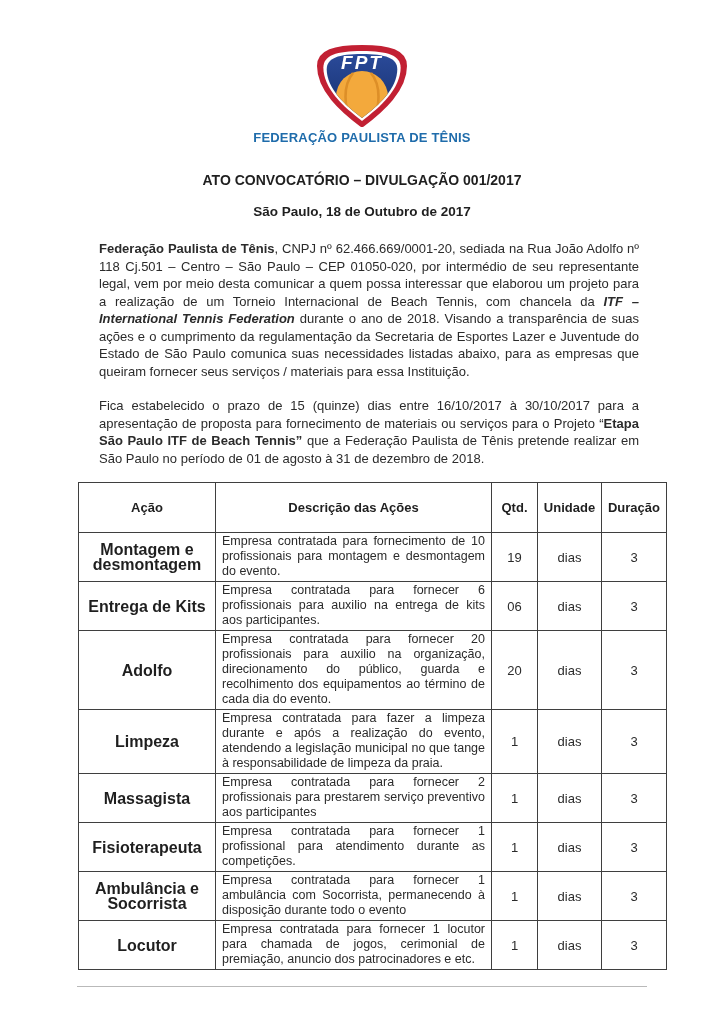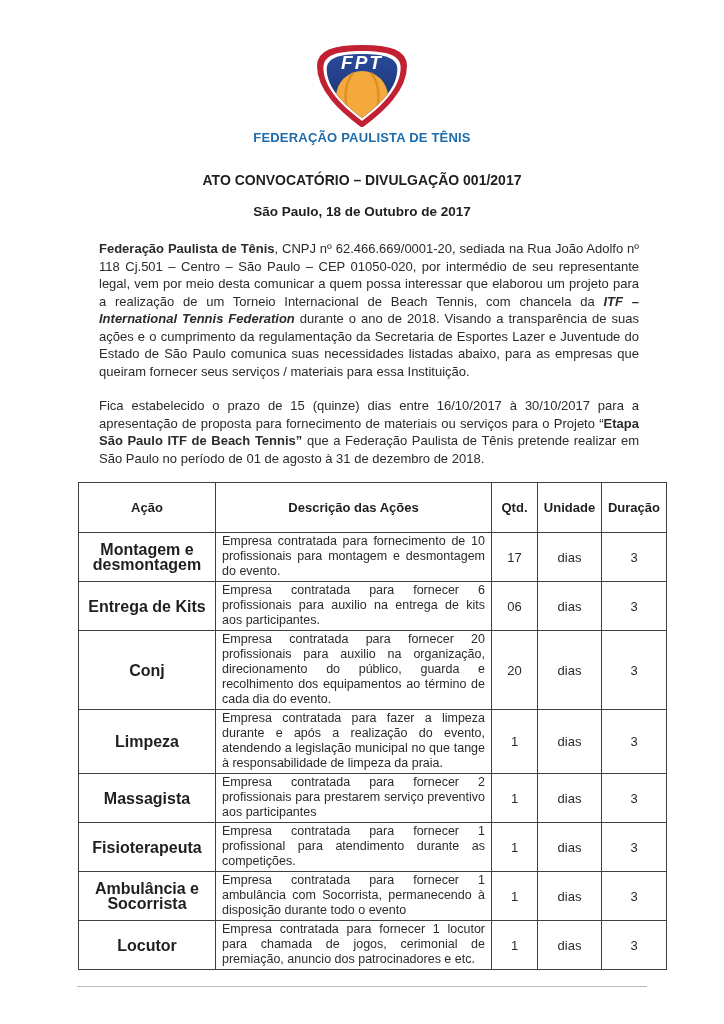--- a/index.html
+++ b/index.html
@@ -110,35 +110,35 @@
         <th>Descrição das Ações</th>
         <th>Qtd.</th>
         <th>Unidade</th>
         <th>Duração</th>
       </tr>
     </thead>
     <tbody>
   <tr>
     <td class="acao">Montagem e desmontagem</td>
     <td class="desc">Empresa contratada para fornecimento de 10 profissionais para montagem e desmontagem do evento.</td>
-    <td class="val">17</td>
+    <td class="val">19</td>
     <td class="val">dias</td>
     <td class="val">3</td>
   </tr>
 
   <tr>
     <td class="acao">Entrega de Kits</td>
     <td class="desc">Empresa contratada para fornecer 6 profissionais para auxilio na entrega de kits aos participantes.</td>
     <td class="val">06</td>
     <td class="val">dias</td>
     <td class="val">3</td>
   </tr>
 
   <tr>
-    <td class="acao">Conj</td>
+    <td class="acao">Adolfo</td>
     <td class="desc">Empresa contratada para fornecer 20 profissionais para auxilio na organização, direcionamento do público, guarda e recolhimento dos equipamentos ao término de cada dia do evento.</td>
     <td class="val">20</td>
     <td class="val">dias</td>
     <td class="val">3</td>
   </tr>
 
   <tr>
     <td class="acao">Limpeza</td>
     <td class="desc">Empresa contratada para fazer a limpeza durante e após a realização do evento, atendendo a legislação municipal no que tange à responsabilidade de limpeza da praia.</td>
     <td class="val">1</td>

